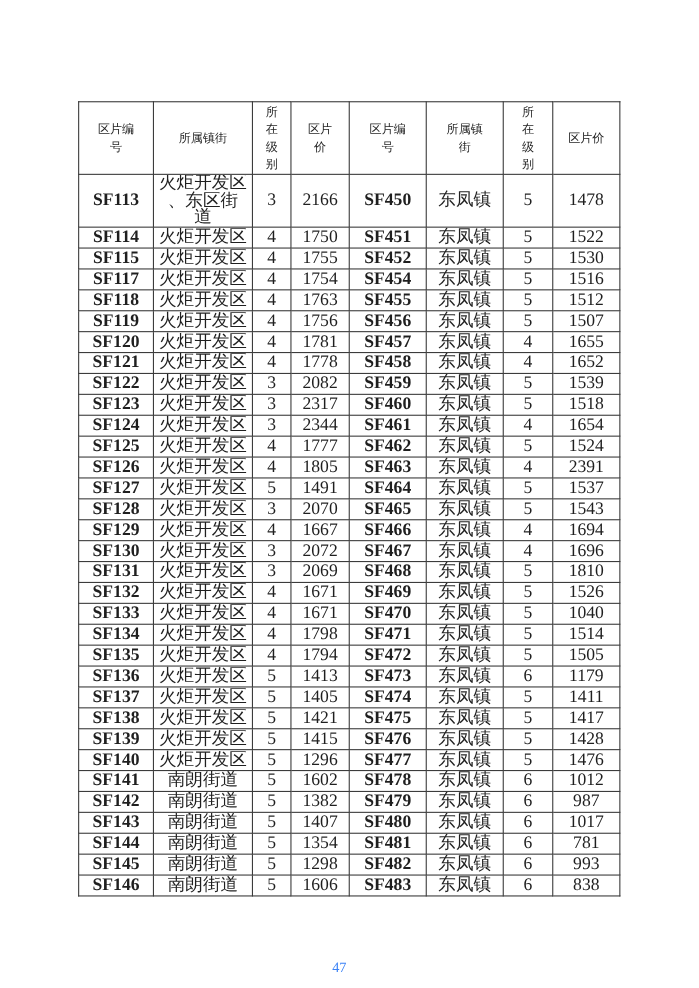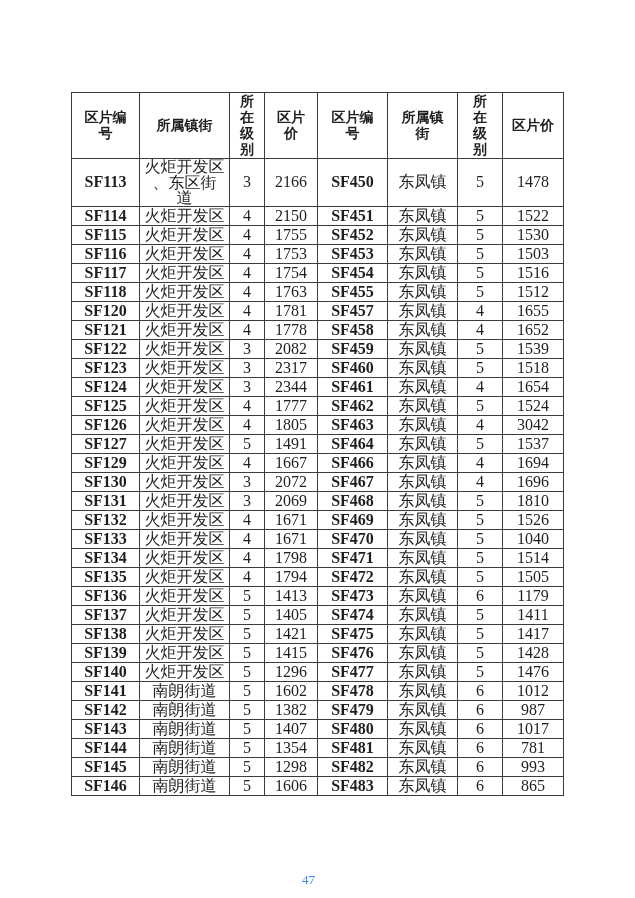--- a/index.html
+++ b/index.html
@@ -27,22 +27,22 @@
   table.price-table th,
   table.price-table td {
     border: 1px solid #3c3c3c;
     text-align: center;
     vertical-align: middle;
     padding: 0 2px;
     overflow: hidden;
   }
   thead tr { height: 66px; }
   thead th {
-    font-size: 14px;
-    font-weight: bold;
+    font-size: 11px;
+    font-weight: normal;
     line-height: 16px;
   }
   thead th .hwrap {
     display: inline-block;
     vertical-align: middle;
   }
   .hw3 { width: 3.2em; }   
   .hw1 { width: 1.1em; }   
   .hw2 { width: 2.2em; }   
   .hwn { white-space: nowrap; }
@@ -105,67 +105,67 @@
           <td>2166</td>
           <td class="code">SF450</td>
           <td>东凤镇</td>
           <td>5</td>
           <td>1478</td>
         </tr>
         <tr>
           <td class="code">SF114</td>
           <td>火炬开发区</td>
           <td>4</td>
-          <td>2150</td>
+          <td>1750</td>
           <td class="code">SF451</td>
           <td>东凤镇</td>
           <td>5</td>
           <td>1522</td>
         </tr>
         <tr>
           <td class="code">SF115</td>
           <td>火炬开发区</td>
           <td>4</td>
           <td>1755</td>
           <td class="code">SF452</td>
           <td>东凤镇</td>
           <td>5</td>
           <td>1530</td>
         </tr>
         <tr>
-          <td class="code">SF116</td>
-          <td>火炬开发区</td>
-          <td>4</td>
-          <td>1753</td>
-          <td class="code">SF453</td>
-          <td>东凤镇</td>
-          <td>5</td>
-          <td>1503</td>
-        </tr>
-        <tr>
           <td class="code">SF117</td>
           <td>火炬开发区</td>
           <td>4</td>
           <td>1754</td>
           <td class="code">SF454</td>
           <td>东凤镇</td>
           <td>5</td>
           <td>1516</td>
         </tr>
         <tr>
           <td class="code">SF118</td>
           <td>火炬开发区</td>
           <td>4</td>
           <td>1763</td>
           <td class="code">SF455</td>
           <td>东凤镇</td>
           <td>5</td>
           <td>1512</td>
         </tr>
         <tr>
+          <td class="code">SF119</td>
+          <td>火炬开发区</td>
+          <td>4</td>
+          <td>1756</td>
+          <td class="code">SF456</td>
+          <td>东凤镇</td>
+          <td>5</td>
+          <td>1507</td>
+        </tr>
+        <tr>
           <td class="code">SF120</td>
           <td>火炬开发区</td>
           <td>4</td>
           <td>1781</td>
           <td class="code">SF457</td>
           <td>东凤镇</td>
           <td>4</td>
           <td>1655</td>
         </tr>
         <tr>
@@ -219,33 +219,43 @@
           <td>1524</td>
         </tr>
         <tr>
           <td class="code">SF126</td>
           <td>火炬开发区</td>
           <td>4</td>
           <td>1805</td>
           <td class="code">SF463</td>
           <td>东凤镇</td>
           <td>4</td>
-          <td>3042</td>
+          <td>2391</td>
         </tr>
         <tr>
           <td class="code">SF127</td>
           <td>火炬开发区</td>
           <td>5</td>
           <td>1491</td>
           <td class="code">SF464</td>
           <td>东凤镇</td>
           <td>5</td>
           <td>1537</td>
         </tr>
         <tr>
+          <td class="code">SF128</td>
+          <td>火炬开发区</td>
+          <td>3</td>
+          <td>2070</td>
+          <td class="code">SF465</td>
+          <td>东凤镇</td>
+          <td>5</td>
+          <td>1543</td>
+        </tr>
+        <tr>
           <td class="code">SF129</td>
           <td>火炬开发区</td>
           <td>4</td>
           <td>1667</td>
           <td class="code">SF466</td>
           <td>东凤镇</td>
           <td>4</td>
           <td>1694</td>
         </tr>
         <tr>
@@ -409,20 +419,20 @@
           <td>993</td>
         </tr>
         <tr>
           <td class="code">SF146</td>
           <td>南朗街道</td>
           <td>5</td>
           <td>1606</td>
           <td class="code">SF483</td>
           <td>东凤镇</td>
           <td>6</td>
-          <td>865</td>
+          <td>838</td>
         </tr>
       </tbody>
   </table>
 
   <div class="page-number">47</div>
 
 </div>
 
 </body></html>

